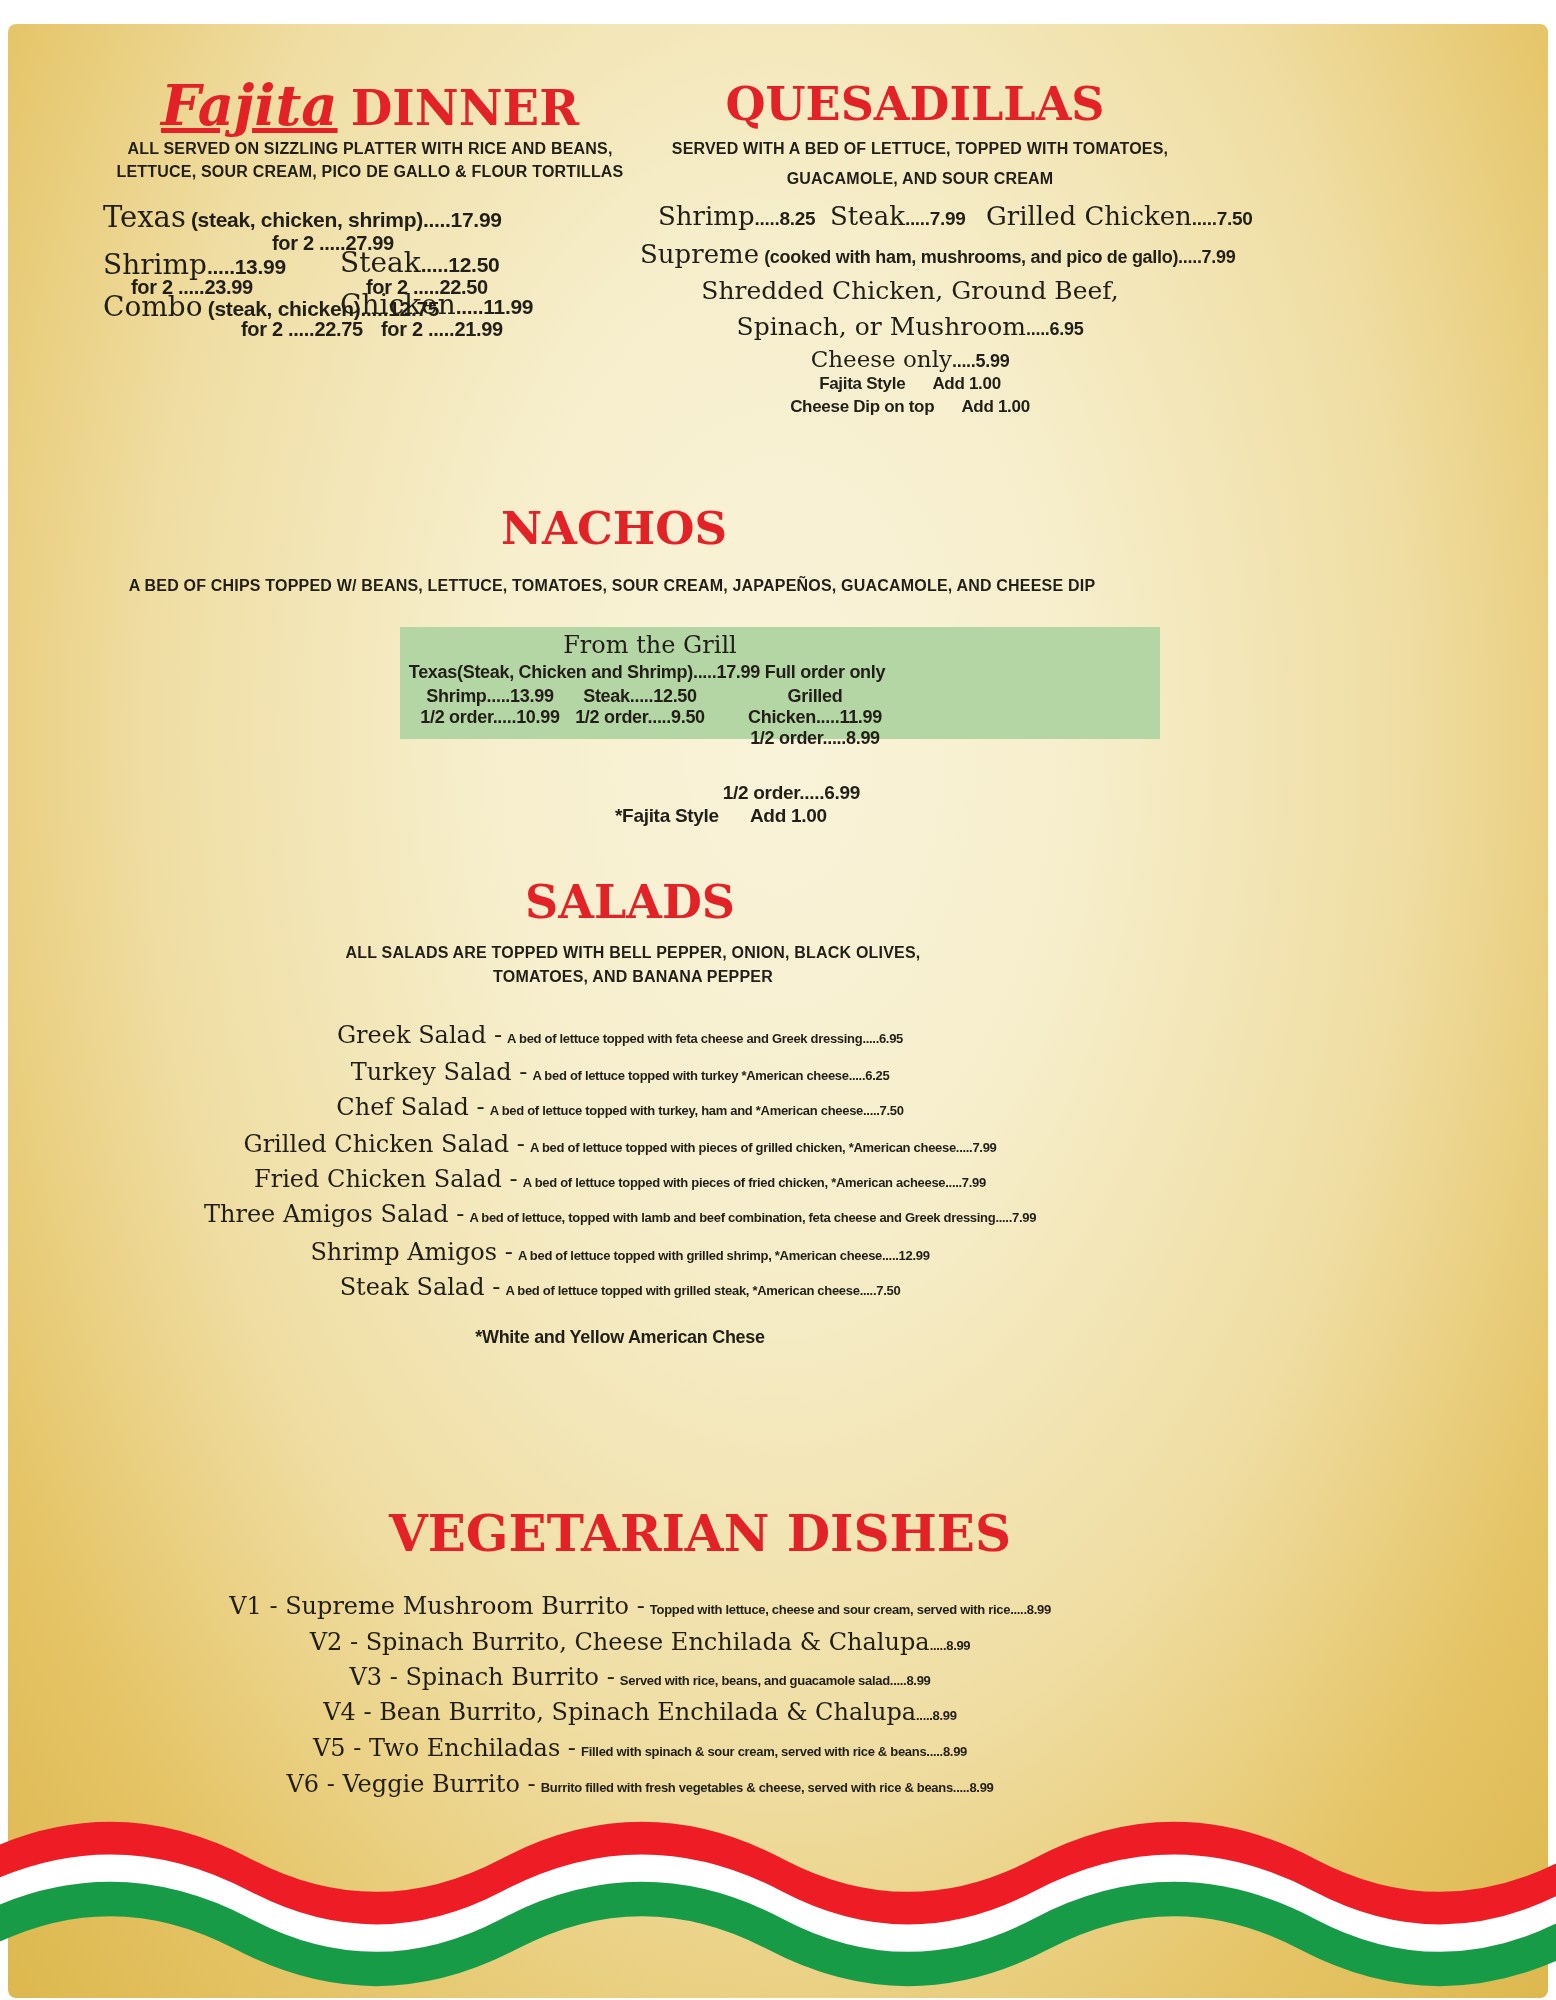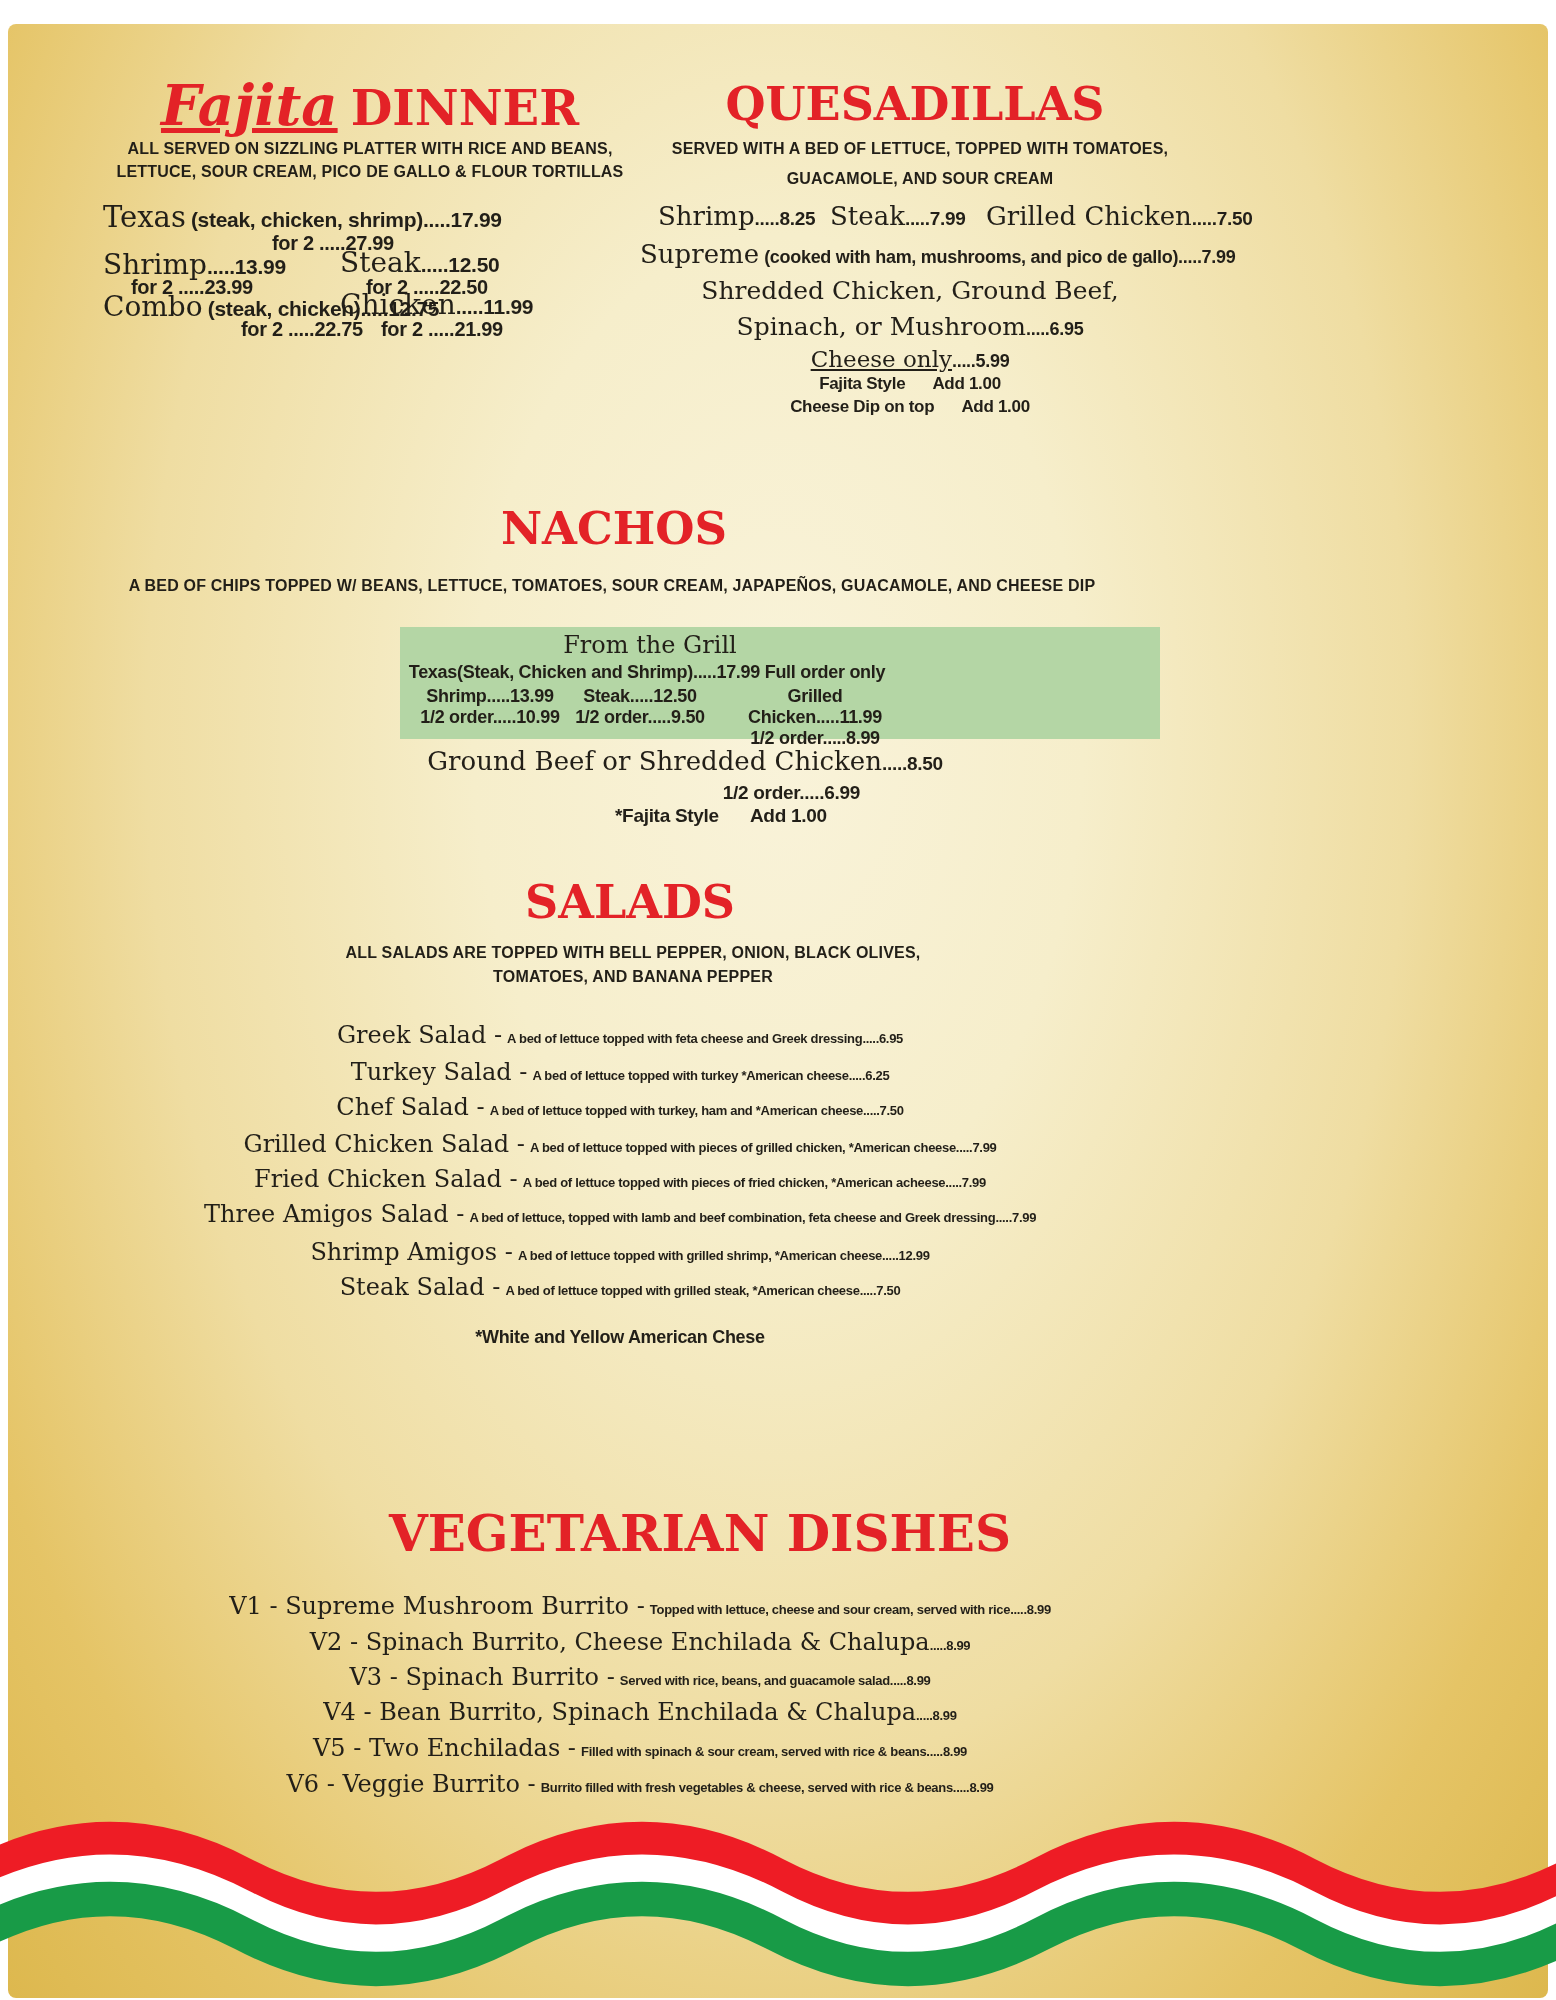--- a/index.html
+++ b/index.html
@@ -91,21 +91,21 @@
 
   <div class="abs ctr" style="left:640px;top:241px;width:540px;">
     <span class="dish" style="font-size:26px;">Supreme</span>
     <span class="cond" style="font-size:18px;">(cooked with ham, mushrooms, and pico de gallo).....7.99</span>
   </div>
   <div class="abs ctr dish" style="left:640px;top:278px;width:540px;font-size:25px;">Shredded Chicken, Ground Beef,</div>
   <div class="abs ctr" style="left:640px;top:314px;width:540px;">
     <span class="dish" style="font-size:25px;">Spinach, or Mushroom</span><span class="cond" style="font-size:18px;">.....6.95</span>
   </div>
   <div class="abs ctr" style="left:640px;top:347px;width:540px;">
-    <span class="dish" style="font-size:23px;text-decoration:underline;">Cheese only</span><span class="cond" style="font-size:18px;">.....5.99</span>
+    <span class="dish" style="font-size:23px;">Cheese only</span><span class="cond" style="font-size:18px;">.....5.99</span>
   </div>
   <div class="abs ctr" style="left:640px;top:375px;width:540px;">
     <span class="cond" style="font-size:17px;">Fajita Style</span>
     <span class="cond" style="font-size:17px;margin-left:22px;">Add 1.00</span>
   </div>
   <div class="abs ctr" style="left:640px;top:398px;width:540px;">
     <span class="cond" style="font-size:17px;">Cheese Dip on top</span>
     <span class="cond" style="font-size:17px;margin-left:22px;">Add 1.00</span>
   </div>
 
@@ -122,23 +122,20 @@
     <div class="grill-col cond" style="left:160px;top:59px;width:160px;">
       <span style="display:block;">Steak.....12.50</span>
       <span style="display:block;">1/2 order.....9.50</span>
     </div>
     <div class="grill-col cond" style="left:325px;top:59px;width:180px;">
       <span style="display:block;">Grilled Chicken.....11.99</span>
       <span style="display:block;">1/2 order.....8.99</span>
     </div>
   </div>
 
-  <div class="abs ctr" style="left:400px;top:748px;width:570px;">
-    <span class="dish" style="font-size:26px;">Ground Beef or Shredded Chicken</span><span class="cond" style="font-size:19px;">.....8.50</span>
-  </div>
   <div class="abs cond" style="left:660px;top:783px;width:200px;text-align:right;font-size:19px;">1/2 order.....6.99</div>
   <div class="abs" style="left:615px;top:806px;">
     <span class="cond" style="font-size:19px;">*Fajita Style</span>
     <span class="cond" style="font-size:19px;margin-left:26px;">Add 1.00</span>
   </div>
 
   <div class="abs ctr title-red" style="left:330px;top:878px;width:600px;font-size:46px;">SALADS</div>
   <div class="abs ctr marker" style="left:133px;top:945px;width:1000px;font-size:16px;">ALL SALADS ARE TOPPED WITH BELL PEPPER, ONION, BLACK OLIVES,</div>
   <div class="abs ctr marker" style="left:133px;top:969px;width:1000px;font-size:16px;">TOMATOES, AND BANANA PEPPER</div>
 

